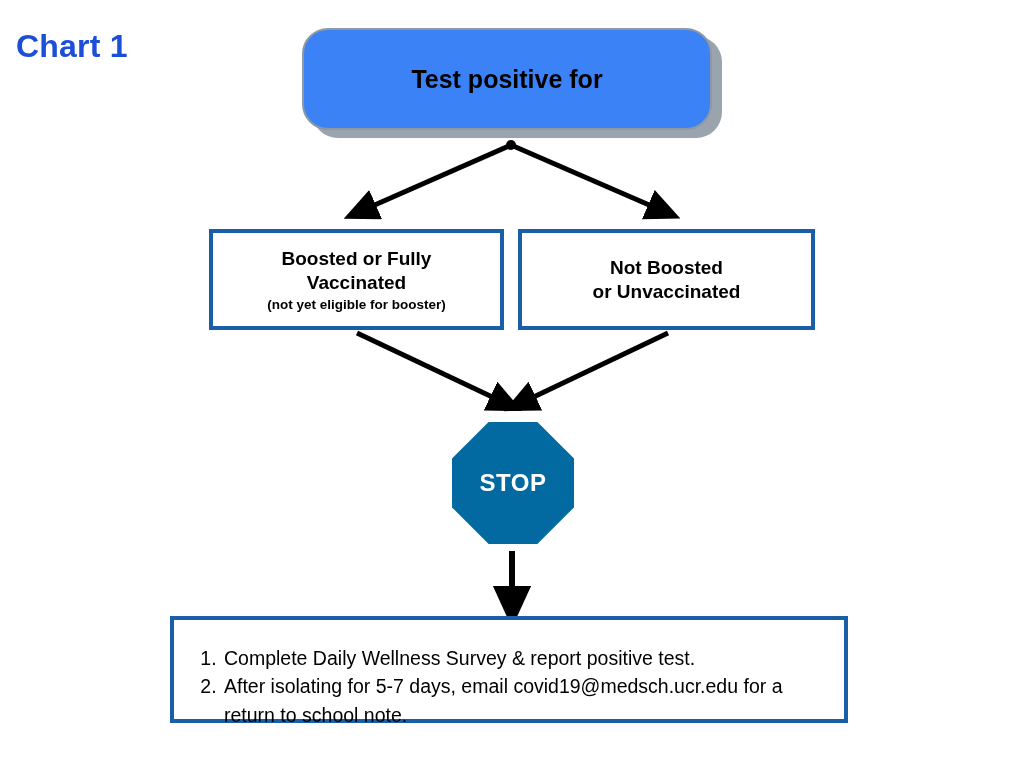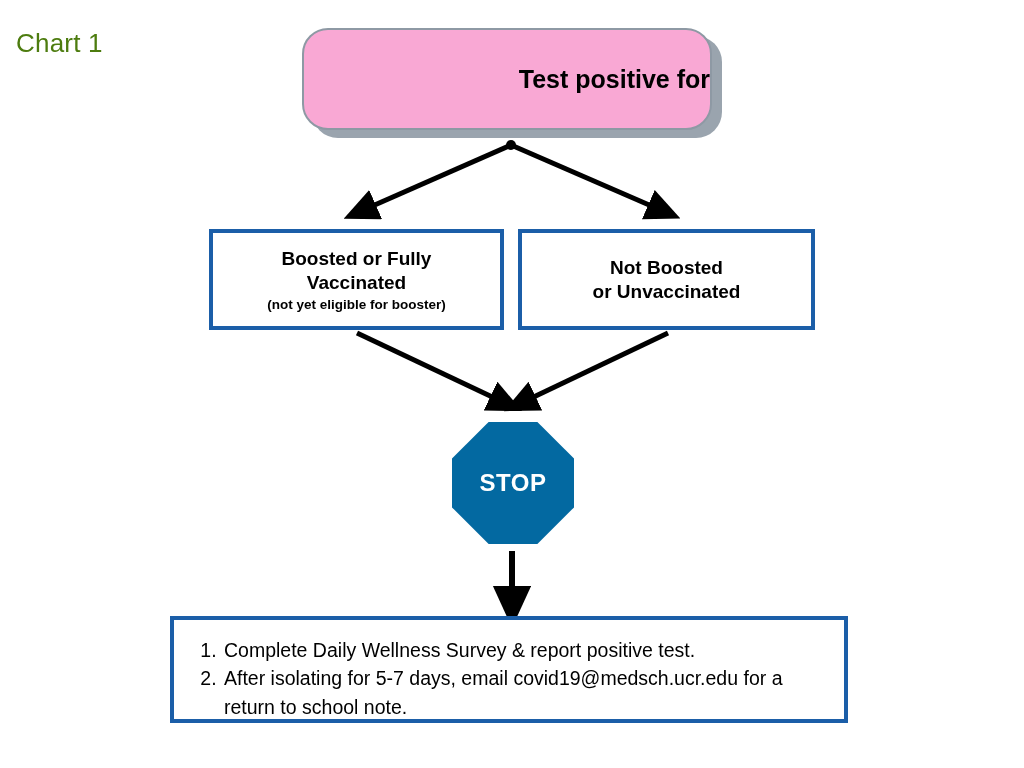--- a/index.html
+++ b/index.html
@@ -25,48 +25,48 @@
     width: 1024px;
     height: 768px;
     pointer-events: none;
   }
 
   
   #chart-title {
     position: absolute;
     left: 16px;
     top: 28px;
-    font-size: 26px;
-    font-weight: normal;
-    color: #4d7c0f;
+    font-size: 32px;
+    font-weight: bold;
+    color: #1d4ed8;
     letter-spacing: 0.2px;
   }
 
   
   #top-node-shadow {
     position: absolute;
     left: 312px;
     top: 36px;
     width: 410px;
     height: 102px;
     background: #9aa4ae;
     border-radius: 26px;
   }
   #top-node {
     position: absolute;
     left: 302px;
     top: 28px;
     width: 410px;
     height: 102px;
-    background: #f9a8d4;
+    background: #3b82f6;
     border: 2px solid #8e99a4;
     border-radius: 26px;
     display: flex;
     align-items: center;
-    justify-content: flex-end;
+    justify-content: center;
     text-align: center;
     box-sizing: border-box;
   }
   #top-node .label {
     font-size: 25px;
     font-weight: bold;
     color: #000000;
     line-height: 1.32;
   }
 
@@ -130,21 +130,21 @@
   
   #bottom-box {
     position: absolute;
     left: 170px;
     top: 616px;
     width: 678px;
     height: 107px;
     background: #ffffff;
     border: 4px solid #1b5ea8;
     box-sizing: border-box;
-    padding: 16px 14px 0 14px;
+    padding: 24px 14px 0 14px;
   }
   #bottom-list {
     margin: 0;
     padding-left: 34px;
     font-size: 19.5px;
     color: #000000;
     line-height: 1.46;
   }
   #bottom-list li {
     padding-left: 2px;

